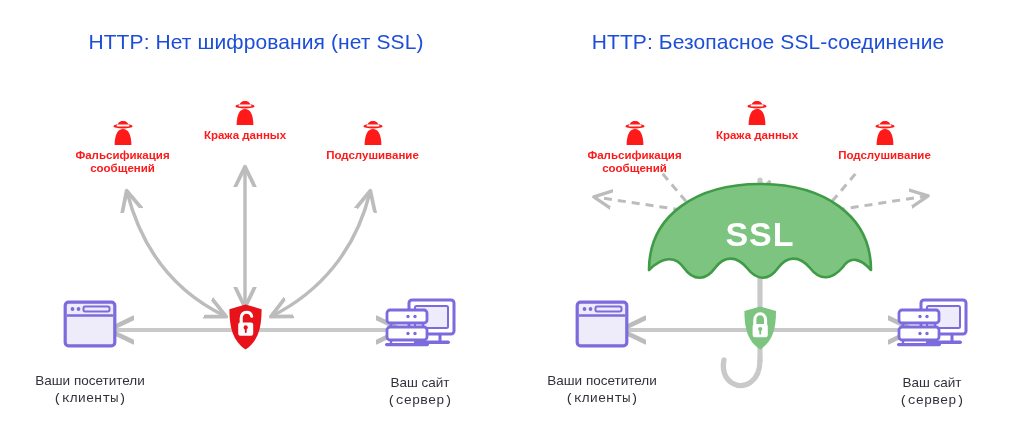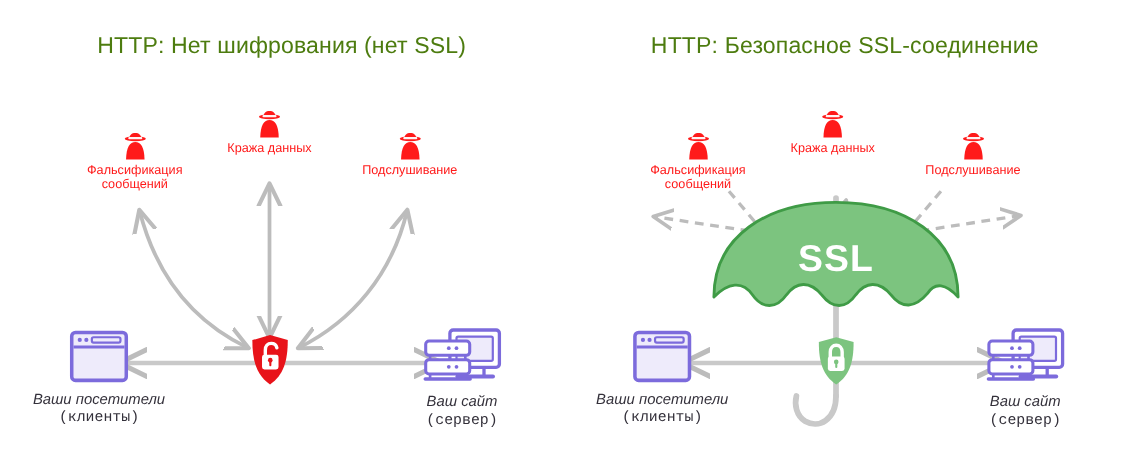--- a/index.html
+++ b/index.html
@@ -28,51 +28,51 @@
   .panel-left  { left: 0; }
   .panel-right { left: 512px; }
 
   .panel-title {
     position: absolute;
     top: 30px;
     left: 0;
     width: 512px;
     text-align: center;
     font-size: 21px;
-    color: #4d7c0f;
+    color: #1d4ed8;
     font-weight: 400;
     letter-spacing: 0.1px;
     white-space: nowrap;
   }
 
   
   .threat {
     position: absolute;
     text-align: center;
     color: #ff1a1a;
     font-size: 11.5px;
-    font-weight: normal;
+    font-weight: bold;
     line-height: 13px;
     white-space: nowrap;
   }
   .threat .hacker {
     display: block;
     margin: 0 auto 3px auto;
   }
 
   
   .endpoint {
     position: absolute;
     text-align: center;
     color: #33303a;
     font-size: 13.5px;
     line-height: 18px;
     white-space: nowrap;
   }
-  .endpoint .ep-label { display: block; margin-top: 6px; font-style: italic; }
+  .endpoint .ep-label { display: block; margin-top: 24px; }
   .endpoint .ep-sub   { display: block; font-family: Liberation Mono, monospace; }
 
   svg { display: block; overflow: visible; }
 
   .layer {
     position: absolute;
     left: 0; top: 0;
     width: 512px; height: 424px;
     pointer-events: none;
   }

